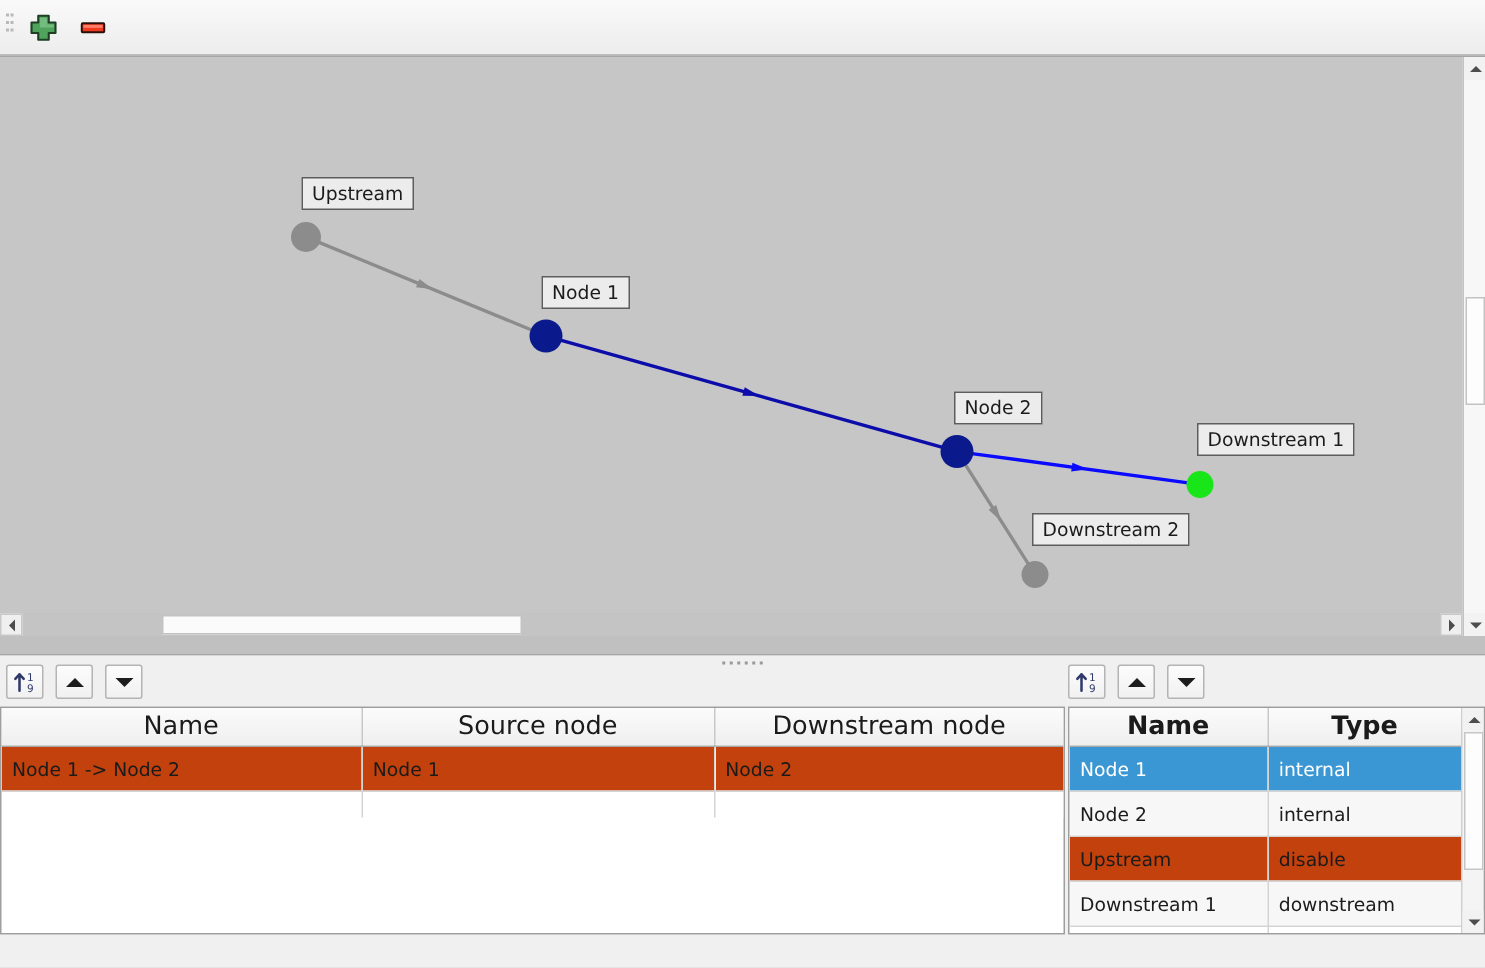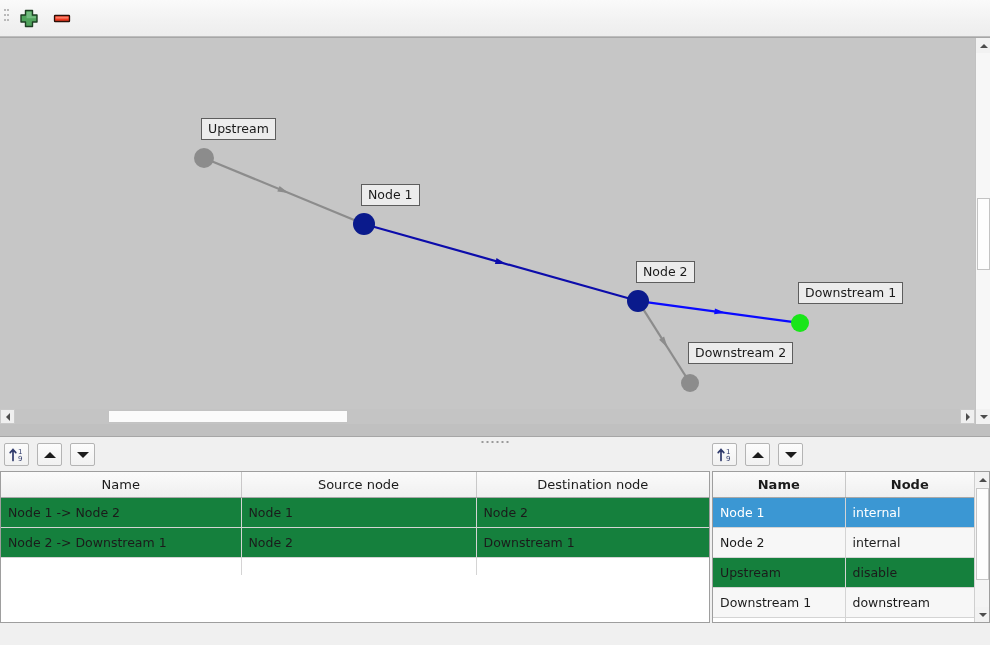--- a/index.html
+++ b/index.html
@@ -202,40 +202,40 @@
   .tbl-left  { left: 0;   width: 710px; height: 152px; }
   .tbl-right { left: 712px; width: 278px; height: 152px; }
 
   table { border-collapse: collapse; width: 100%; table-layout: fixed; }
   thead th {
     height: 25px;
     background: linear-gradient(180deg,#fbfbfb 0%,#efefef 100%);
     border-right: 1px solid #c8c8c8;
     border-bottom: 1px solid #a8a8a8;
     font-weight: normal;
-    font-size: 13px;
+    font-size: 17px;
     color: #1b1b1b;
     padding: 0;
     box-sizing: border-box;
   }
   .tbl-right thead th { font-weight: bold; }
   thead th:last-child { border-right: none; }
   tbody td {
     height: 30px;
     padding: 0 0 0 7px;
     border-right: 1px solid #d4d4d4;
     border-bottom: 1px solid #d4d4d4;
     font-size: 12.5px;
     color: #1b1b1b;
     white-space: nowrap;
     overflow: hidden;
     box-sizing: border-box;
   }
   tbody td:last-child { border-right: none; }
-  tbody tr.odd  td { background: #15803d; }
+  tbody tr.odd  td { background: #c2410c; }
   tbody tr.even td { background: #f7f7f7; }
   tbody tr.sel td { background: #3b97d3; color: #ffffff; }
   tbody tr.empty td { height: 18px; background: #ffffff; border-bottom: none; }
 
   .tbl-right .inner { position:absolute; left:0; top:0; right:15px; bottom:0; overflow:hidden; }
   .tbl-right .vscroll2 {
     position: absolute; right: 0; top: 0; width: 15px; bottom: 0;
     background: #f4f4f4; border-left: 1px solid #cfcfcf; box-sizing: border-box;
   }
   .tbl-right .vscroll2 .thumb2 {
@@ -370,54 +370,49 @@
     <table>
       <colgroup>
           <col style="width:240px">
           <col style="width:235px">
           <col>
         </colgroup>
       <thead>
           <tr id="links-head">
             <th>Name</th>
             <th>Source node</th>
-            <th>Destination node</th>
+            <th>Downstream node</th>
           </tr>
         </thead>
       <tbody id="links-body">
           <tr class="odd">
             <td>Node 1 -&gt; Node 2</td>
             <td>Node 1</td>
             <td>Node 2</td>
-          </tr>
-          <tr class="odd">
-            <td>Node 2 -&gt; Downstream 1</td>
-            <td>Node 2</td>
-            <td>Downstream 1</td>
           </tr>
           <tr class="empty">
             <td></td>
             <td></td>
             <td></td>
           </tr>
         </tbody>
     </table>
   </div>
 
   <div class="table tbl-right">
     <div class="inner">
       <table>
         <colgroup>
             <col style="width:132px">
             <col>
           </colgroup>
         <thead>
             <tr id="nodes-head">
               <th>Name</th>
-              <th>Node</th>
+              <th>Type</th>
             </tr>
           </thead>
         <tbody id="nodes-body">
             <tr class="sel">
               <td style="background: rgb(59, 151, 211);">Node 1</td>
               <td style="background: rgb(59, 151, 211);">internal</td>
             </tr>
             <tr class="even">
               <td>Node 2</td>
               <td>internal</td>

